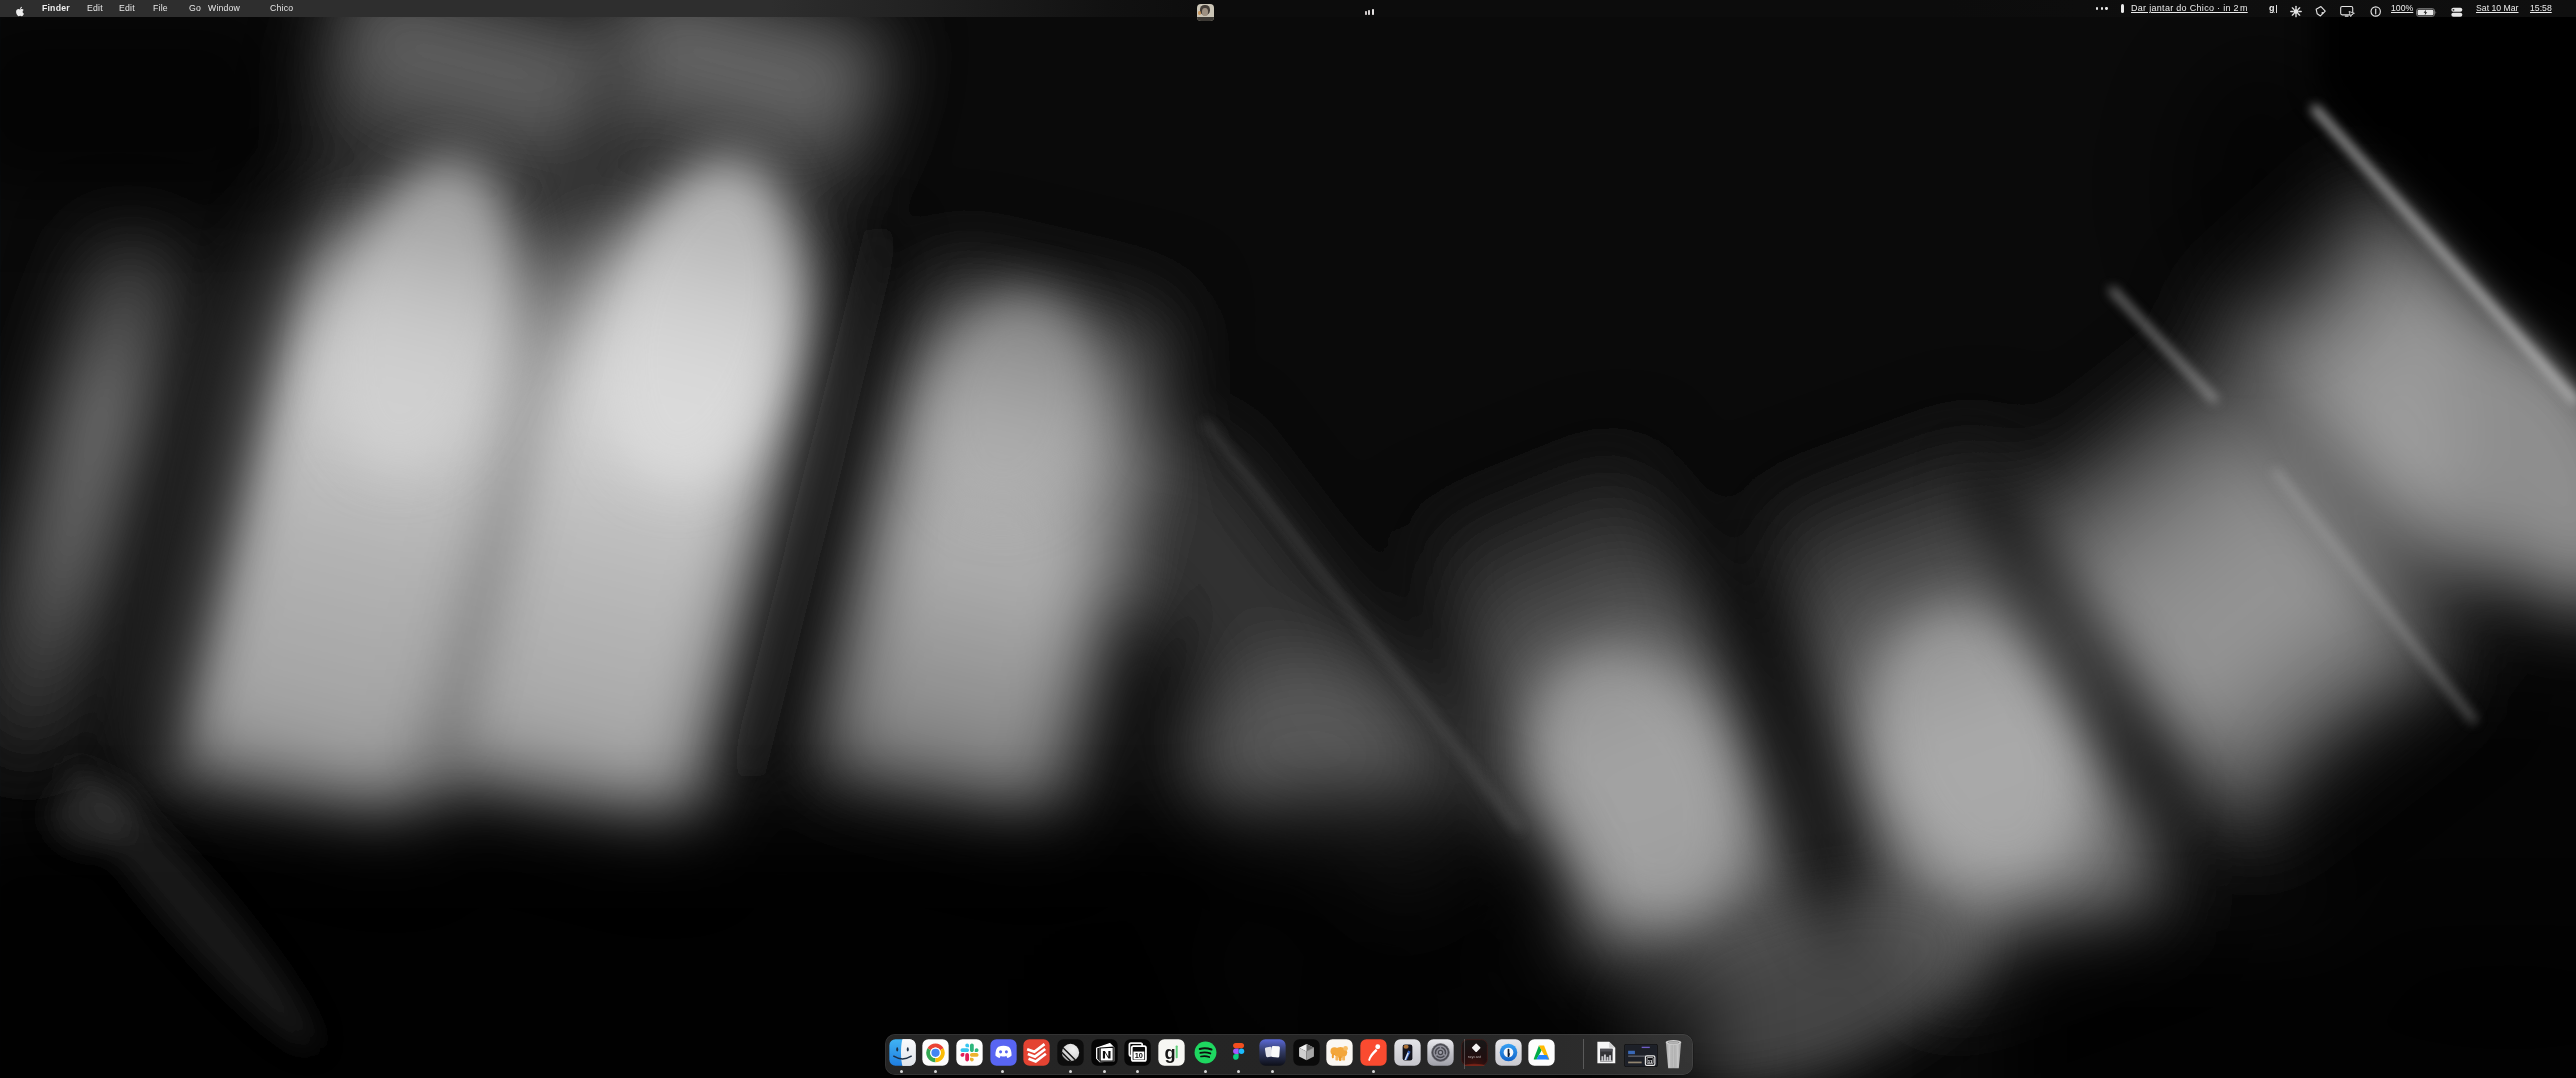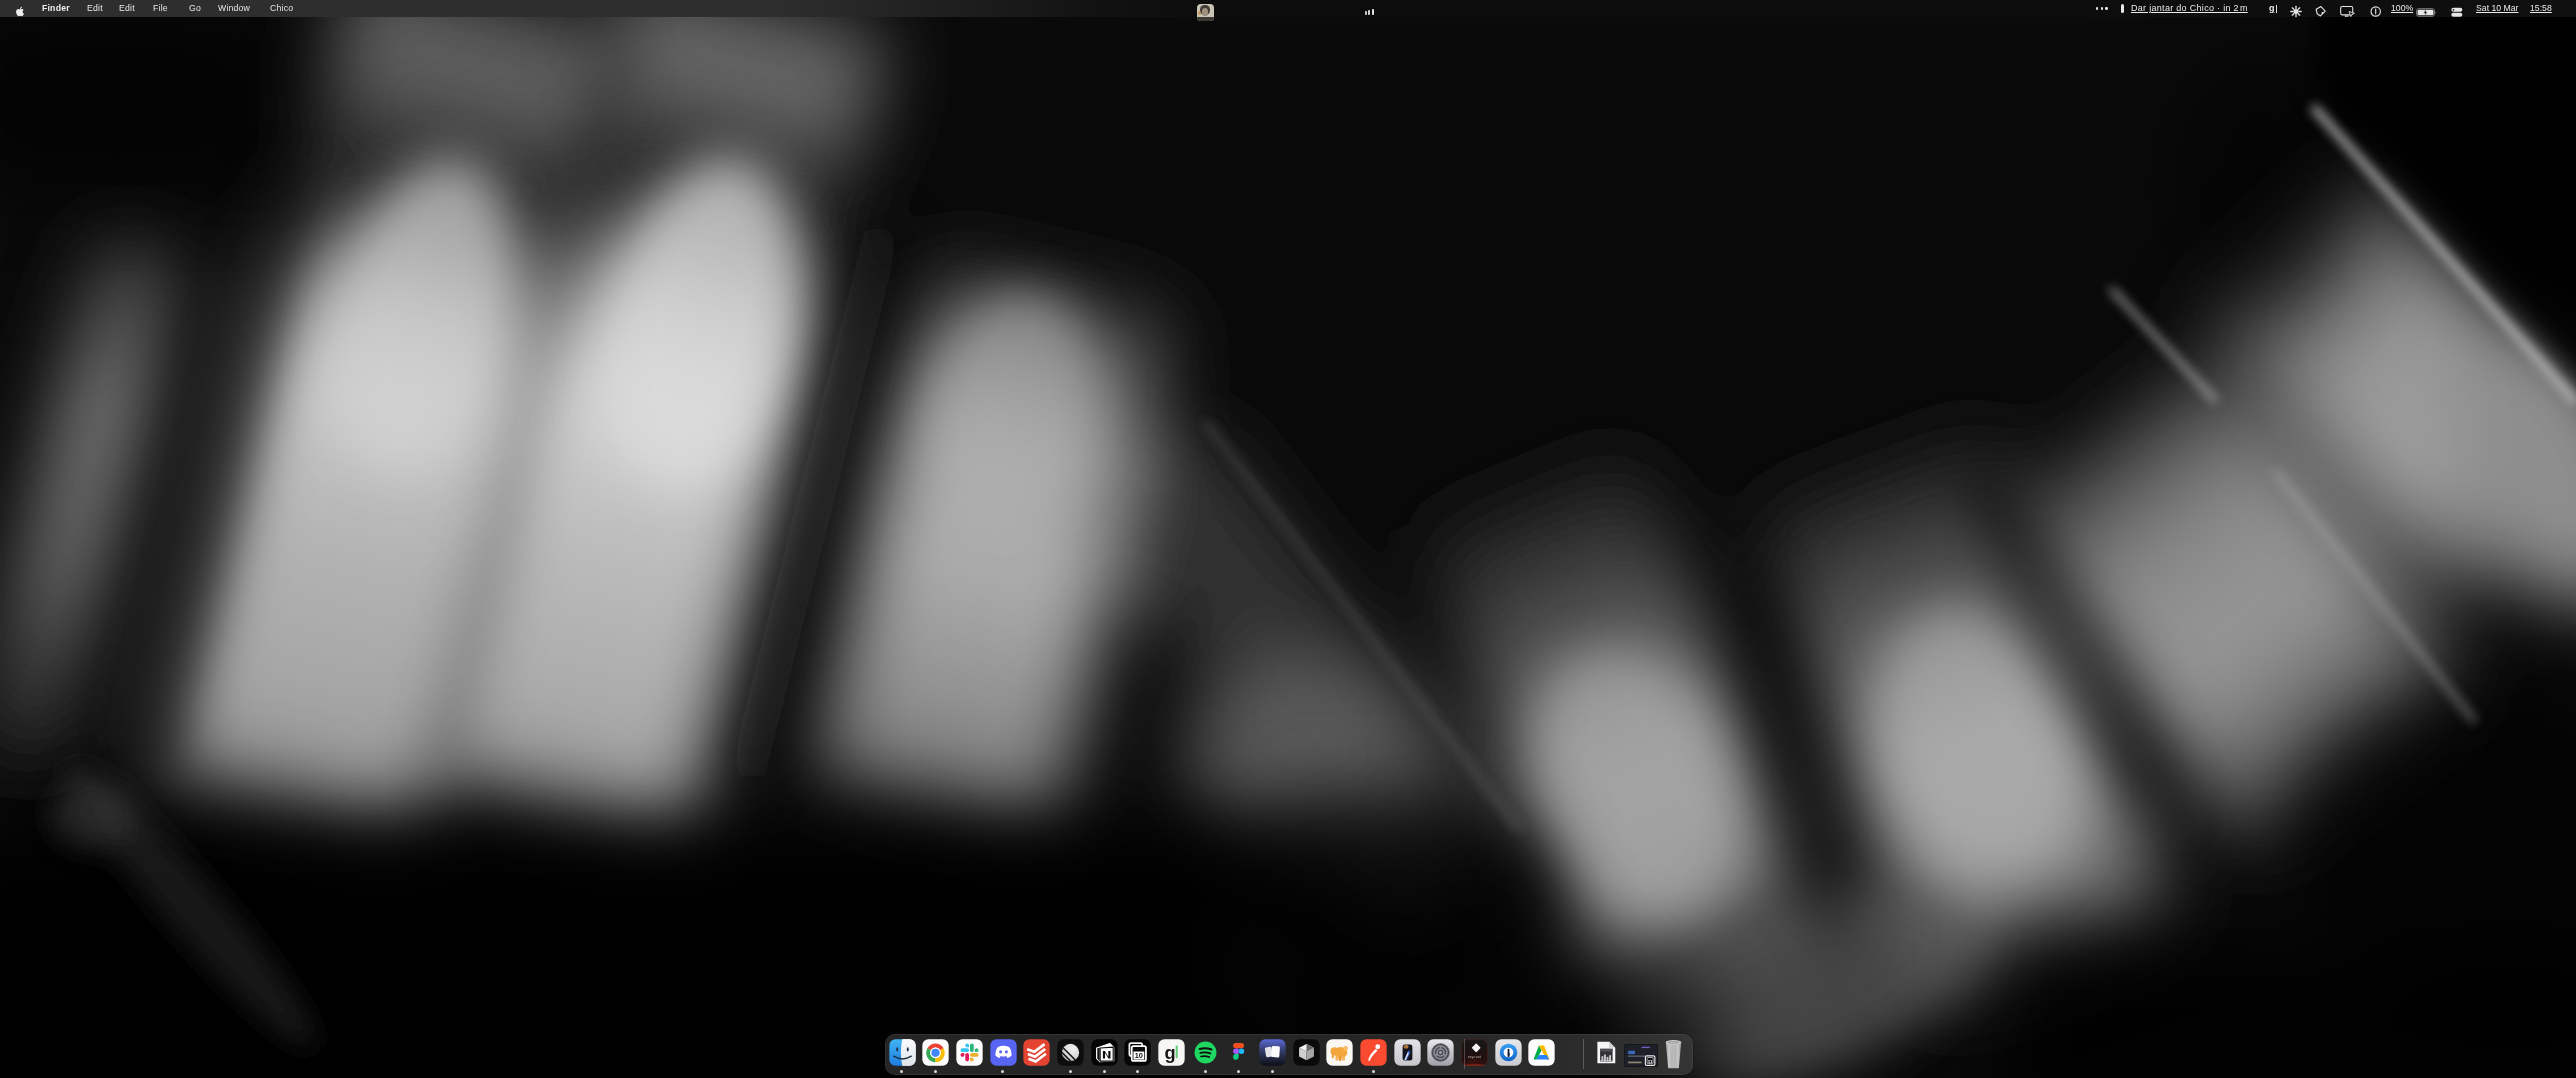--- a/index.html
+++ b/index.html
@@ -167,21 +167,21 @@
 <div id="menubar"></div>
 <svg class="mi" style="left:16px;top:3.4px" width="8" height="10" viewBox="0 0 384 512">
       <path fill="#ededed" d="M318.7 268.7c-.2-36.7 16.4-64.4 50-84.8-18.8-26.9-47.2-41.7-84.7-44.6-35.5-2.8-74.3 20.7-88.5 20.7-15 0-49.4-19.7-76.4-19.7C63.3 141.2 4 184.8 4 273.5q0 39.3 14.4 81.2c12.8 36.7 59 126.7 107.2 125.2 25.2-.6 43-17.9 75.8-17.9 31.8 0 48.3 17.9 76.4 17.9 48.6-.7 90.4-82.5 102.6-119.3-65.2-30.7-61.7-90-61.7-91.9zm-56.6-164.2c27.3-32.4 24.8-61.9 24-72.5-24.1 1.4-52 16.4-67.9 34.9-17.5 19.8-27.8 44.3-25.6 71.9 26.1 2 49.9-11.4 69.5-34.3z"></path>
     </svg>
 
 <div class="mi" style="left:42px;font-weight:700;color:#f0f0f0">Finder</div>
 <div class="mi" style="left:87px">Edit</div>
 <div class="mi" style="left:119px">Edit</div>
 <div class="mi" style="left:153px">File</div>
 <div class="mi" style="left:189px">Go</div>
-<div class="mi" style="left:218px">Window</div>
+<div class="mi" style="left:208px">Window</div>
 <div class="mi" style="left:270px">Chico</div>
 
 <div style="position:absolute;left:1197px;top:4px;width:17px;height:17.4px;border-radius:4px;overflow:hidden;background:#cbc5b6;">
   <div style="position:absolute;left:3.4px;top:0.7px;width:10px;height:10px;border-radius:45%;background:#453e38;"></div>
   <div style="position:absolute;left:5.4px;top:4px;width:6px;height:8px;border-radius:45%;background:#9d9081;"></div>
   <div style="position:absolute;left:0px;top:13.4px;width:17px;height:4px;background:#3c3934;"></div>
   <div style="position:absolute;left:1.3px;top:7.4px;width:2.7px;height:3.4px;border-radius:50%;background:#c8863e;opacity:.75"></div>
 </div>
 <div style="position:absolute;left:1365px;top:9px;width:9.4px;height:6px;">
   <div style="position:absolute;left:0px;bottom:0;width:2px;height:4px;background:#cfc9c9;border-radius:0.7px"></div>

